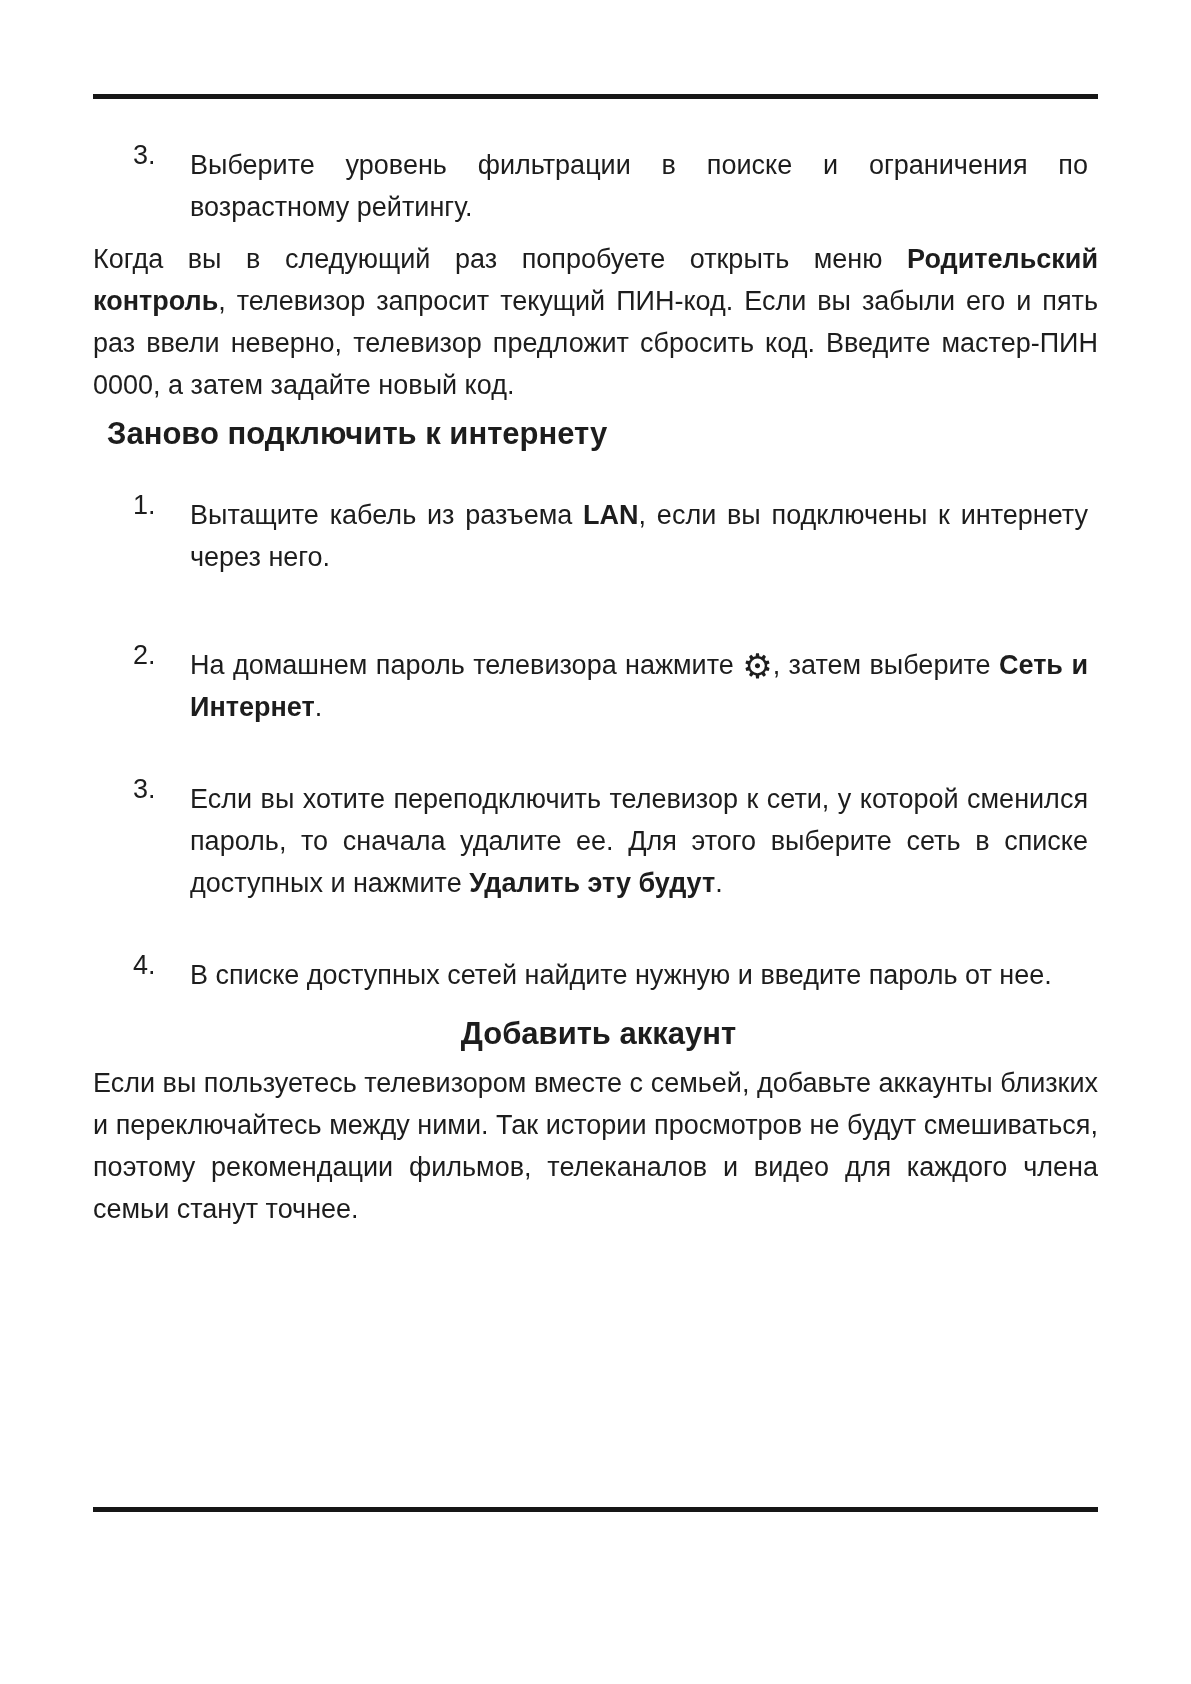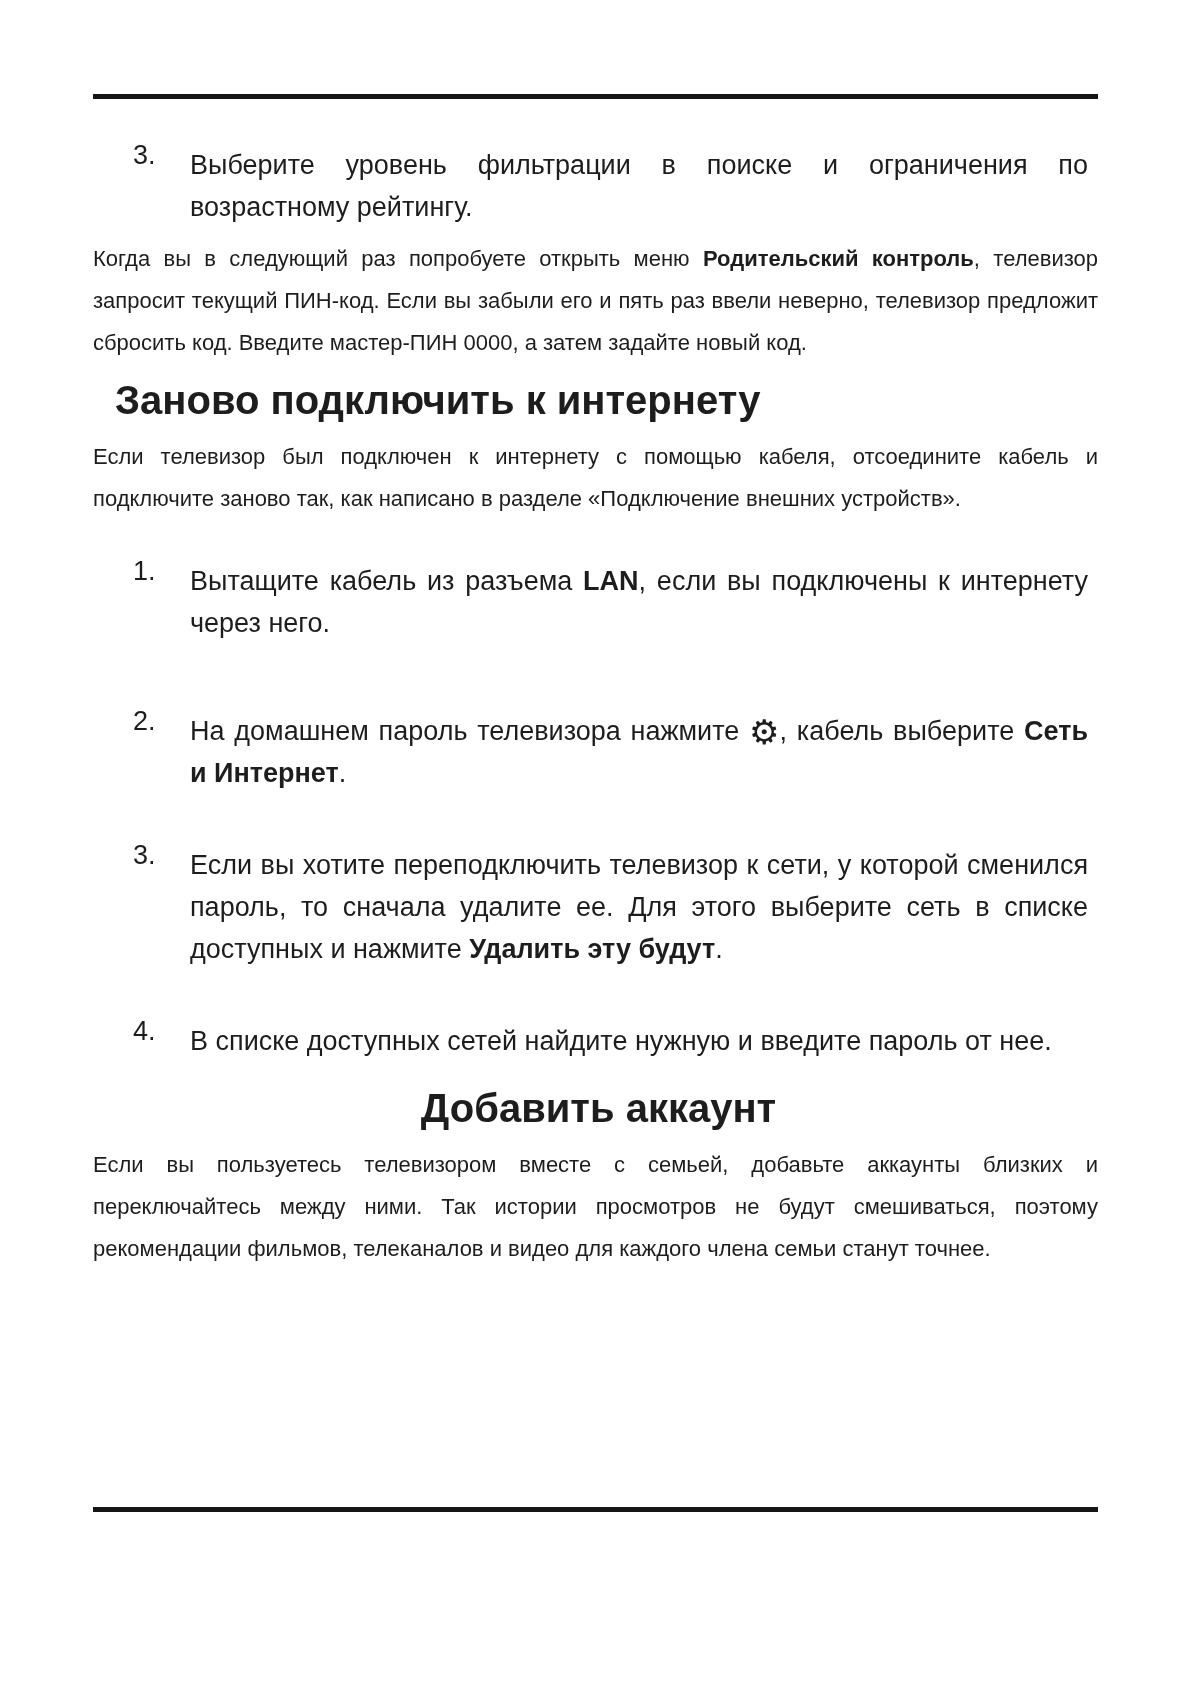--- a/index.html
+++ b/index.html
@@ -24,21 +24,21 @@
   .rule-top { top: 94px; }
   .rule-bottom { top: 1507px; }
   .content {
     position: absolute;
     left: 93px;
     top: 134px;
     width: 1005px;
   }
   p.para {
     margin: 0;
-    font-size: 22px;
+    font-size: 27px;
     line-height: 42px;
     text-align: justify;
   }
   .list-item {
     display: flex;
     padding-left: 40px;
   }
   .num {
     flex: 0 0 47px;
     width: 47px;
@@ -46,23 +46,23 @@
     line-height: 42px;
   }
   .li-text {
     flex: 1;
     margin: 10px;
     font-size: 27px;
     line-height: 42px;
     text-align: justify;
   }
   h2.heading {
-    margin: 16px;
+    margin: 8px;
     padding-left: 6px;
-    font-size: 40px;
+    font-size: 31px;
     line-height: 40px;
     font-weight: bold;
     color: #1d1d1d;
   }
   b { font-weight: bold; }
   .gear {
     font-family: "DejaVu Sans", sans-serif;
     font-size: 34px;
     line-height: 0;
     vertical-align: -4px;
@@ -86,31 +86,30 @@
 
     <div class="list-item">
       <span class="num">3.</span>
       <p class="li-text">Выберите уровень фильтрации в поиске и ограничения по возрастному рейтингу.</p>
     </div>
 
     <p class="para mt-para"><span>Когда вы в следующий раз попробуете открыть меню </span><b>Родительский контроль</b><span>, телевизор запросит текущий ПИН-код. Если вы забыли его и пять раз ввели неверно, телевизор предложит сбросить код. Введите мастер-ПИН 0000, а затем задайте новый код.</span></p>
 
     <h2 class="heading mt-head1">Заново подключить к интернету</h2>
 
-    <p class="para mt-afterh">Если телевизор был подключен к интернету с помощью кабеля, отсоедините кабель и подключите заново так, как написано в разде­ле «Подключение внешних устройств».</p>
 
 
     <div class="list-item mt-step">
       <span class="num">1.</span>
       <p class="li-text"><span>Вытащите кабель из разъема </span><b>LAN</b><span>, если вы подключены к интернету через него.</span></p>
     </div>
 
     <div class="list-item mt-step-lg">
       <span class="num">2.</span>
-      <p class="li-text"><span>На домашнем пароль телевизора нажмите </span><span class="gear">⚙</span><span>, кабель выберите </span><b>Сеть и Интернет</b><span>.</span></p>
+      <p class="li-text"><span>На домашнем пароль телевизора нажмите </span><span class="gear">⚙</span><span>, затем выберите </span><b>Сеть и Интернет</b><span>.</span></p>
     </div>
 
     <div class="list-item mt-step">
       <span class="num">3.</span>
       <p class="li-text"><span>Если вы хотите переподключить телевизор к сети, у которой сменился пароль, то сначала удалите ее. Для этого выберите сеть в списке доступных и нажмите </span><b>Удалить эту будут</b><span>.</span></p>
     </div>
 
     <div class="list-item mt-step">
       <span class="num">4.</span>
       <p class="li-text">В списке доступных сетей найдите нужную и введите пароль от нее.</p>

